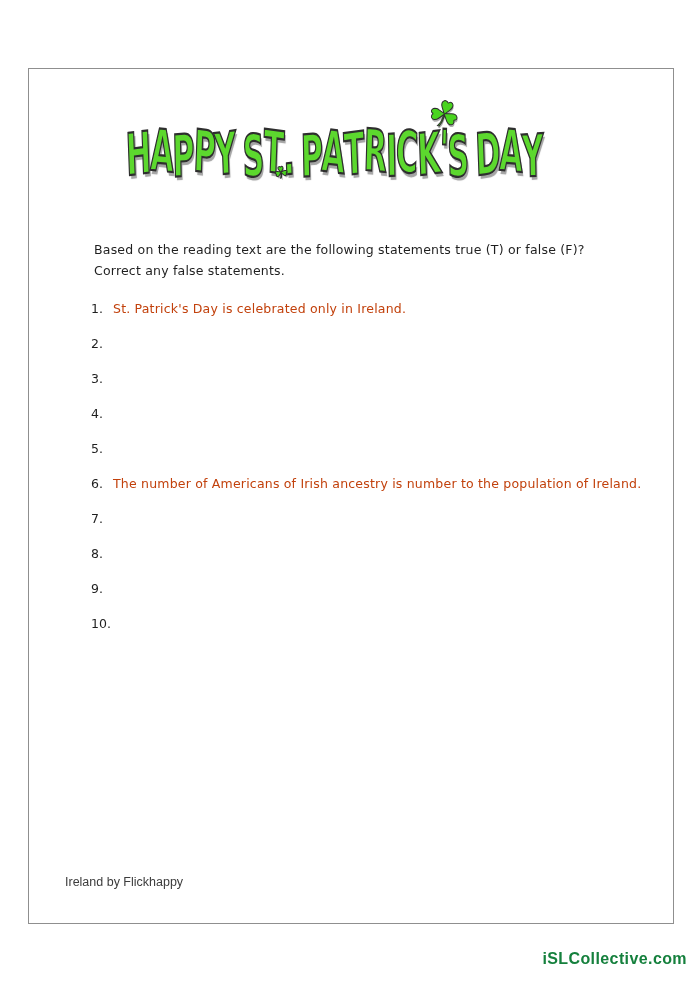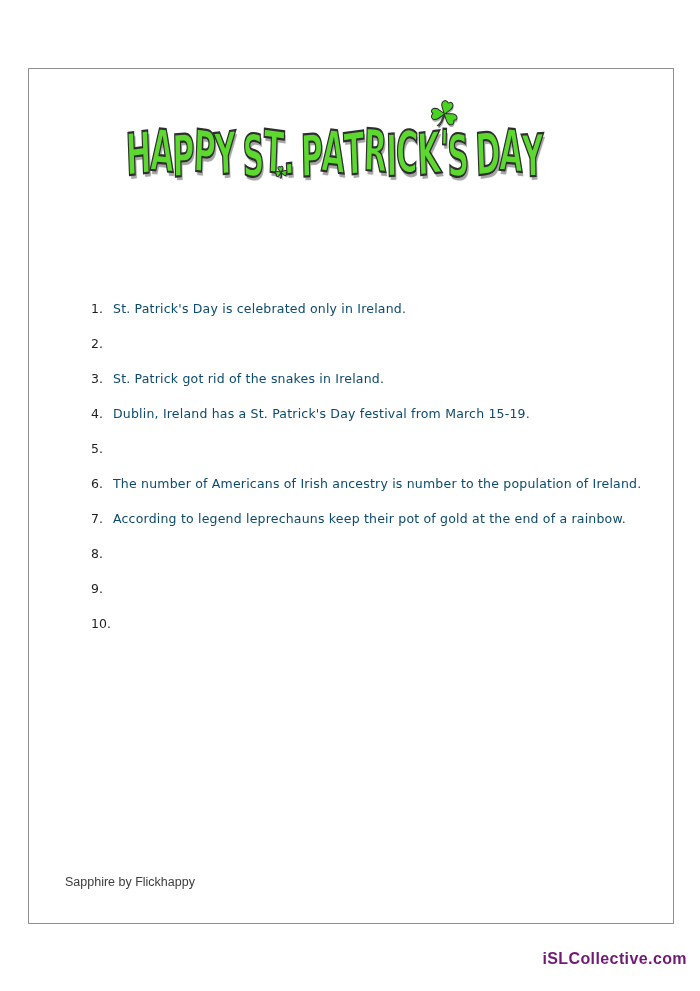--- a/index.html
+++ b/index.html
@@ -39,82 +39,81 @@
     position:absolute; left:65px; top:170px; width:560px;
     font-size:12.5px; line-height:21px; color:#1f1f1f;
     white-space:pre; letter-spacing:0.2px;
   }
   .statements { position:absolute; left:62px; top:222px; width:575px; list-style:none; }
   .statement-row { display:flex; align-items:flex-start; }
   .statement-row .num {
     flex:0 0 22px; font-size:12.5px; line-height:35px; color:#1f1f1f;
   }
   .statement-row .txt {
-    font-size:12.5px; line-height:35px; color:#0c4a6e;
+    font-size:12.5px; line-height:35px; color:#c2410c;
     white-space:pre; letter-spacing:0.2px;
   }
   .credit {
     position:absolute; left:36px; top:806px;
     font-family:"Liberation Sans", sans-serif;
     font-size:12.5px; color:#3c3c3c;
   }
   .brand {
     position:absolute; right:13px; top:950px;
     font-family:"Liberation Sans", sans-serif;
-    font-size:16px; font-weight:600; color:#701a75; letter-spacing:0.4px;margin-left:44px;
+    font-size:16px; font-weight:600; color:#15803d; letter-spacing:0.4px;margin-left:44px;
   }
 </style>
 </head>
 <body>
 
 <div class="canvas">
   <div class="sheet">
 
     <div class="title-wrap">
       <span class="shamrock big">☘</span>
       <span class="shamrock small">☘</span>
       <h1 class="title wobble"><span class="ch" style="transform: rotate(-4deg) translateY(0px);">H</span><span class="ch" style="transform: rotate(3deg) translateY(-3px);">A</span><span class="ch" style="transform: rotate(-2deg) translateY(2px);">P</span><span class="ch" style="transform: rotate(4deg) translateY(-2px);">P</span><span class="ch" style="transform: rotate(-4deg) translateY(0px);">Y</span><span class="sp"></span><span class="ch" style="transform: rotate(-2deg) translateY(2px);">S</span><span class="ch" style="transform: rotate(4deg) translateY(-2px);">T</span><span class="ch" style="transform: rotate(-4deg) translateY(0px);">.</span><span class="sp"></span><span class="ch" style="transform: rotate(-2deg) translateY(2px);">P</span><span class="ch" style="transform: rotate(4deg) translateY(-2px);">A</span><span class="ch" style="transform: rotate(-4deg) translateY(0px);">T</span><span class="ch" style="transform: rotate(3deg) translateY(-3px);">R</span><span class="ch" style="transform: rotate(-2deg) translateY(2px);">I</span><span class="ch" style="transform: rotate(4deg) translateY(-2px);">C</span><span class="ch" style="transform: rotate(-4deg) translateY(0px);">K</span><span class="ch" style="transform: rotate(3deg) translateY(-3px);">'</span><span class="ch" style="transform: rotate(-2deg) translateY(2px);">S</span><span class="sp"></span><span class="ch" style="transform: rotate(-4deg) translateY(0px);">D</span><span class="ch" style="transform: rotate(3deg) translateY(-3px);">A</span><span class="ch" style="transform: rotate(-2deg) translateY(2px);">Y</span></h1>
     </div>
 
+    <p class="instructions">Based on the reading text are the following statements true (T) or false (F)?
+Correct any false statements.</p>
 
     <ol class="statements" id="statements">
         <li class="statement-row">
           <span class="num">1.</span>
           <span class="txt">St. Patrick's Day is celebrated only in Ireland.</span>
         </li>
         <li class="statement-row">
           <span class="num">2.</span>
         </li>
         <li class="statement-row">
           <span class="num">3.</span>
-          <span class="txt">St. Patrick got rid of the snakes in Ireland.</span>
         </li>
         <li class="statement-row">
           <span class="num">4.</span>
-          <span class="txt">Dublin, Ireland has a St. Patrick's Day festival from March 15-19.</span>
         </li>
         <li class="statement-row">
           <span class="num">5.</span>
         </li>
         <li class="statement-row">
           <span class="num">6.</span>
           <span class="txt">The number of Americans of Irish ancestry is number to the population of Ireland.</span>
         </li>
         <li class="statement-row">
           <span class="num">7.</span>
-          <span class="txt">According to legend leprechauns keep their pot of gold at the end of a rainbow.</span>
         </li>
         <li class="statement-row">
           <span class="num">8.</span>
         </li>
         <li class="statement-row">
           <span class="num">9.</span>
         </li>
         <li class="statement-row">
           <span class="num">10.</span>
         </li>
       </ol>
 
-    <div class="credit">Sapphire by Flickhappy</div>
+    <div class="credit">Ireland by Flickhappy</div>
   </div>
 
   <div class="brand">iSLCollective.com</div>
 </div>
 
 </body></html>

